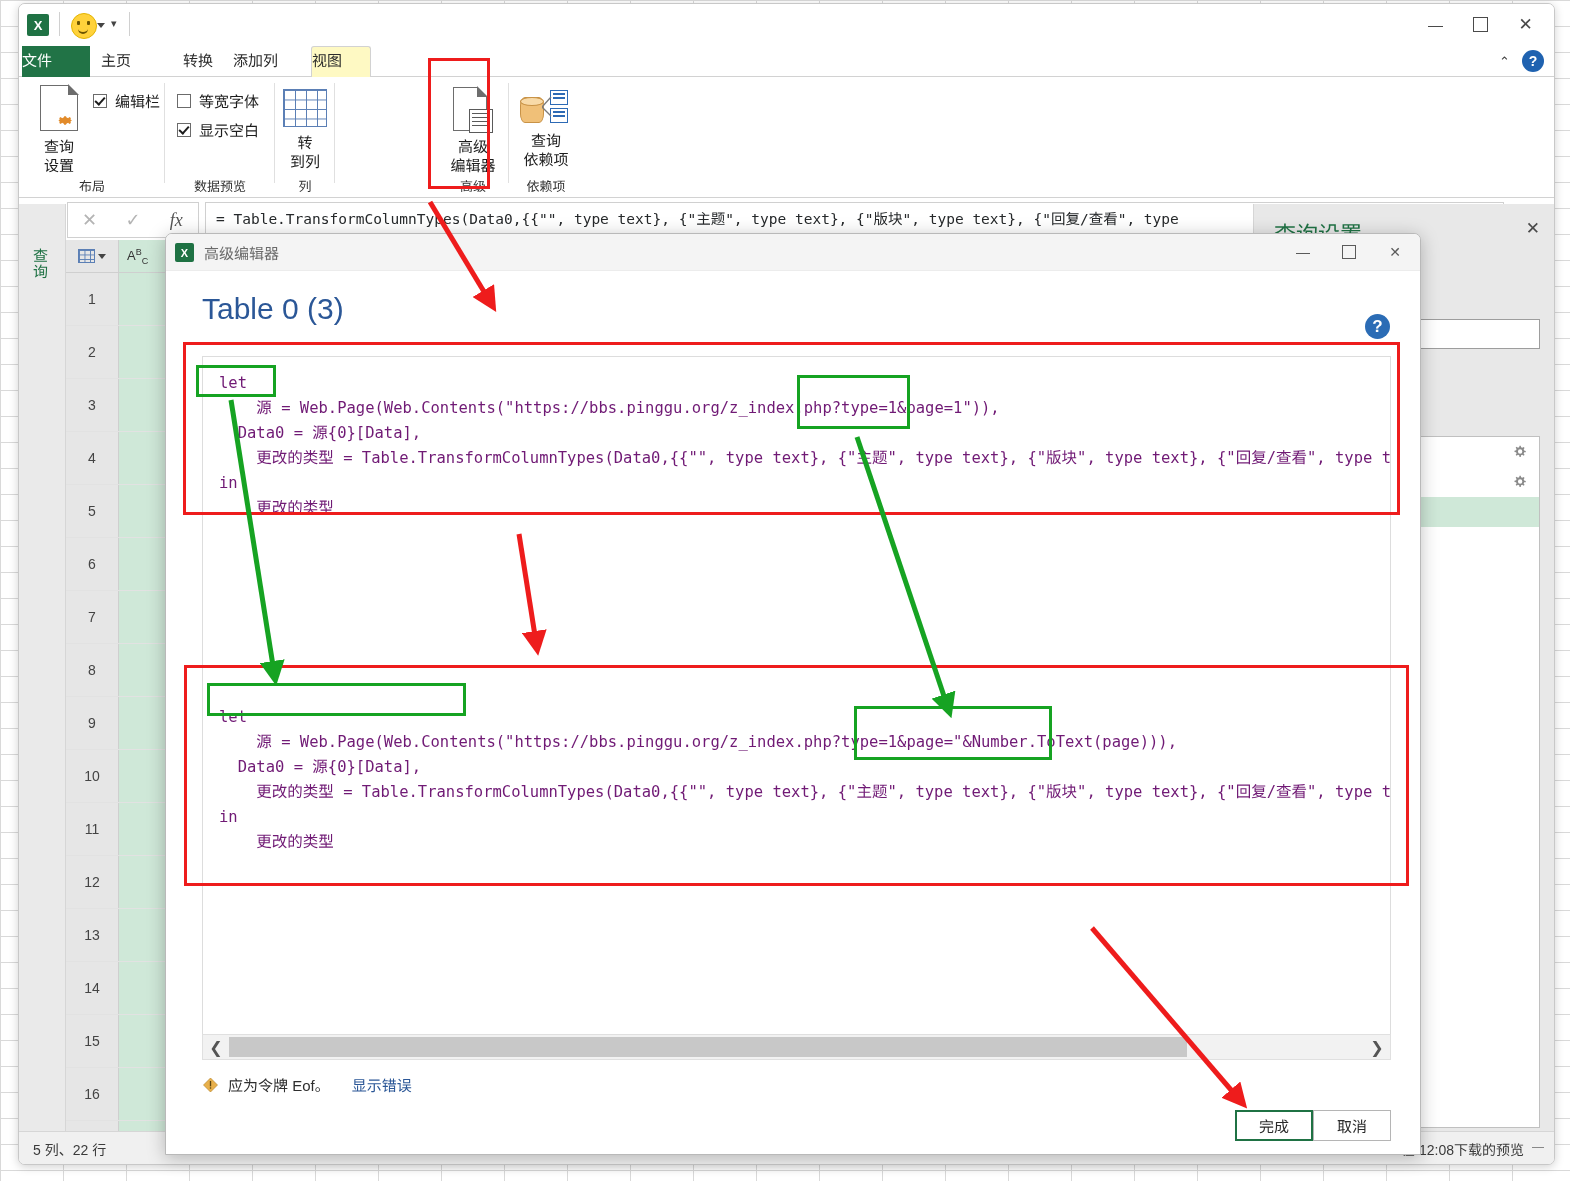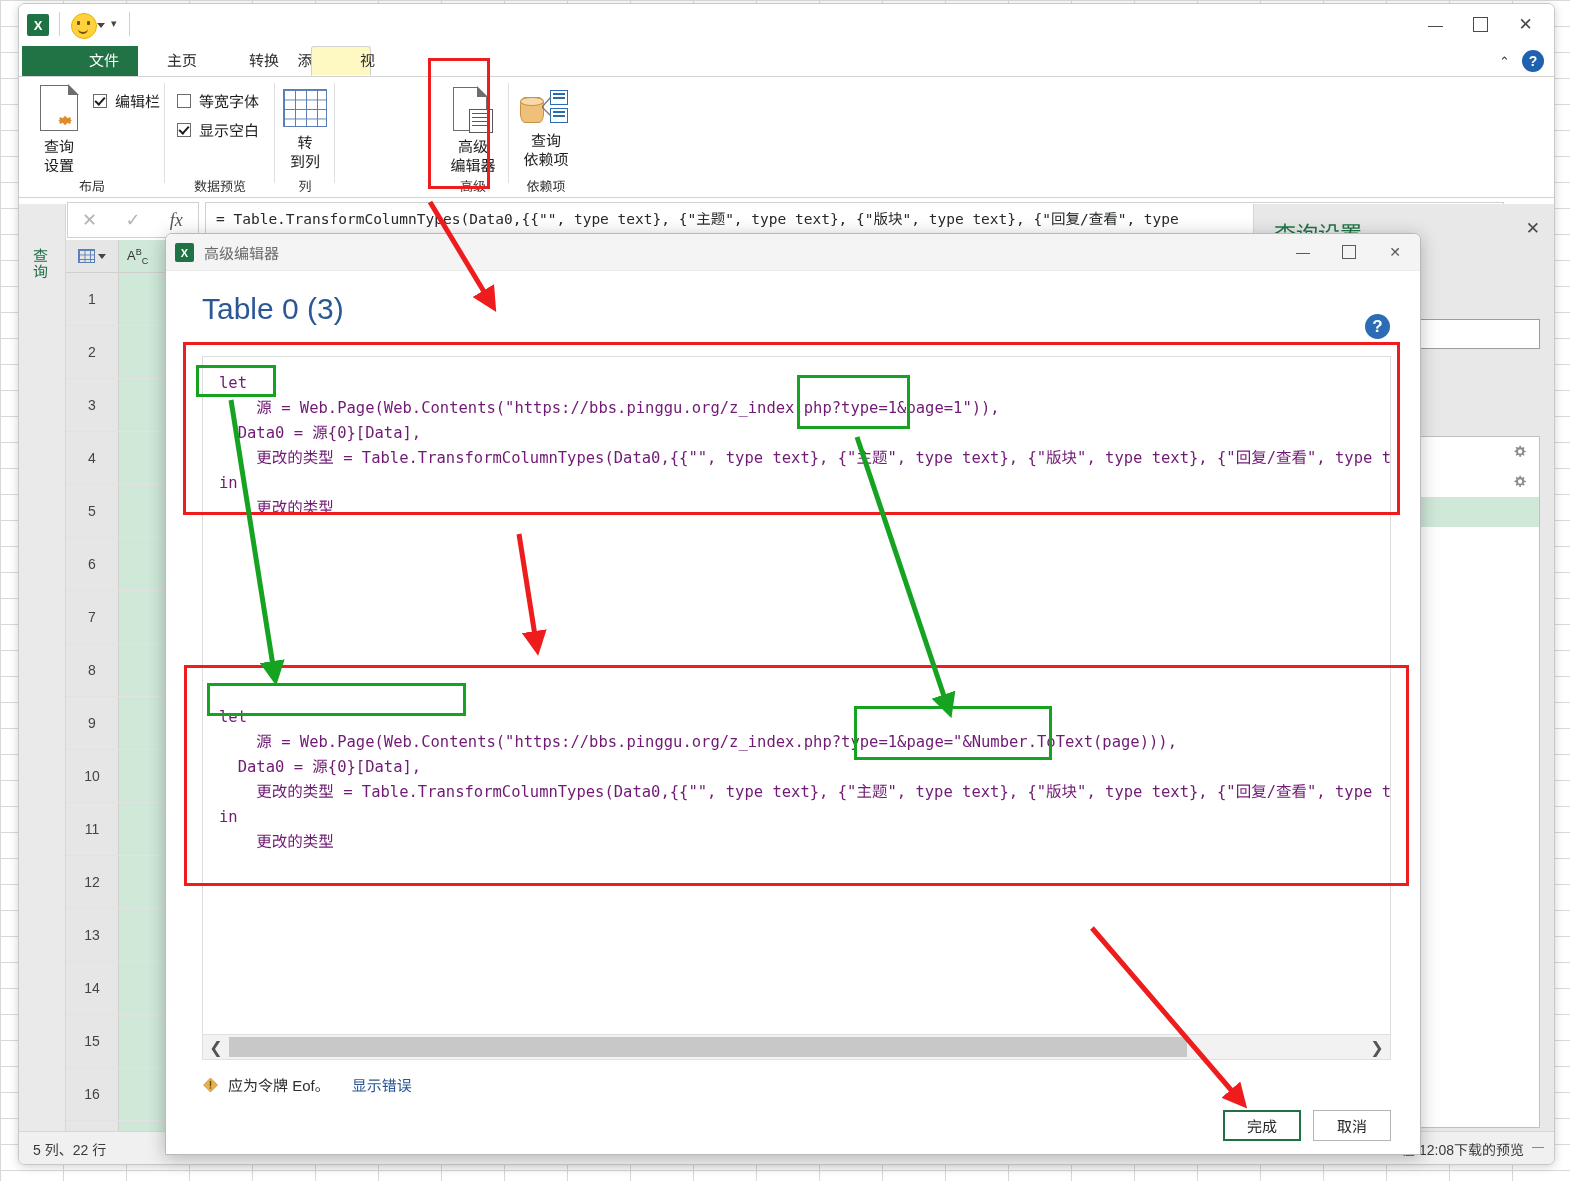--- a/index.html
+++ b/index.html
@@ -42,22 +42,22 @@
   .tb-caret1{position:absolute;left:78px;top:19px;}
   .tb-qat-caret{position:absolute;left:92px;top:14px;color:#444;font-size:11px;line-height:1;}
   .tb-title{position:absolute;left:120px;top:9px;font-size:19px;color:#4d4d4d;
     font-family:"Liberation Sans",sans-serif;font-weight:400;white-space:nowrap;}
   .win-btns{position:absolute;right:6px;top:0;display:flex;}
   .win-btn{width:45px;height:40px;display:flex;align-items:center;justify-content:center;
     color:#4a4a4a;font-size:15px;cursor:default;}
   .win-btn.close{font-size:17px;}
   
   .ribbon-tabs{position:relative;height:30px;background:#ffffff;border-bottom:1px solid #d2d2d2;}
-  .rtab{position:absolute;top:0;height:30px;line-height:30px;font-size:15px;color:#2b2b2b;
-    text-align:center;cursor:default;padding-left:48px;}
+  .rtab{position:absolute;top:0;height:40px;line-height:30px;font-size:15px;color:#2b2b2b;
+    cursor:default;}
   .rtab.file{background:#217346;color:#fff;width:68px;left:3px;}
   .rtab.active{background:#fef9c3;border:1px solid #d2d2d2;border-bottom:1px solid #fff;
     border-radius:3px 3px 0 0;box-sizing:border-box;line-height:28px;}
   .help-circle{position:absolute;right:10px;top:4px;width:22px;height:22px;border-radius:50%;
     background:#1f62b0;color:#fff;font-size:14px;font-weight:bold;display:flex;align-items:center;justify-content:center;}
   .chev-up{position:absolute;right:44px;top:8px;color:#444;font-size:13px;}
   
   .ribbon{position:relative;height:120px;background:#ffffff;border-bottom:1px solid #d2d2d2;}
   .rgroup{position:absolute;top:0;height:120px;}
   .rgroup .glabel{position:absolute;bottom:2px;width:100%;text-align:center;font-size:13px;color:#333;}
@@ -142,21 +142,21 @@
   .code-line{font-family:"DejaVu Sans Mono","Liberation Mono",monospace;font-size:15.5px;color:#701a75;
     white-space:pre;line-height:25px;}
   .code-pad{padding:14px 0 0 16px;}
   .hscroll{position:absolute;left:36px;right:29px;top:800px;height:26px;background:#f2f2f2;border:1px solid #e0e0e0;box-sizing:border-box;}
   .hs-arrow{position:absolute;top:0;width:26px;height:24px;display:flex;align-items:center;justify-content:center;
     font-size:16px;color:#555;}
   .hs-thumb{position:absolute;left:26px;top:2px;width:958px;height:20px;background:#c8c8c8;}
   .err-row{position:absolute;left:36px;top:840px;display:flex;align-items:center;font-size:15px;color:#2e2e2e;}
   .warn-ico{width:17px;height:16px;position:relative;margin-right:9px;}
   .err-link{color:#2b5797;margin-left:22px;text-decoration:none;}
-  .dlg-buttons{position:absolute;right:29px;top:876px;display:flex;gap:12px;}
+  .dlg-buttons{position:absolute;right:29px;top:876px;display:flex;}
   .dbtn{width:78px;height:31px;border:1px solid #b5b5b5;background:#fff;font-size:15px;color:#2b2b2b;
     display:flex;align-items:center;justify-content:center;box-sizing:border-box;}
   .dbtn.primary{border:2px solid #1f7244;}
   
   .anno{position:absolute;pointer-events:none;}
   .rbox{position:absolute;border:3px solid #ee1c1c;box-sizing:border-box;}
   .gbox{position:absolute;border:3px solid #16a322;box-sizing:border-box;}
   svg.arrow-layer{position:absolute;left:0;top:0;width:1570px;height:1181px;pointer-events:none;}
 </style>
 </head>

